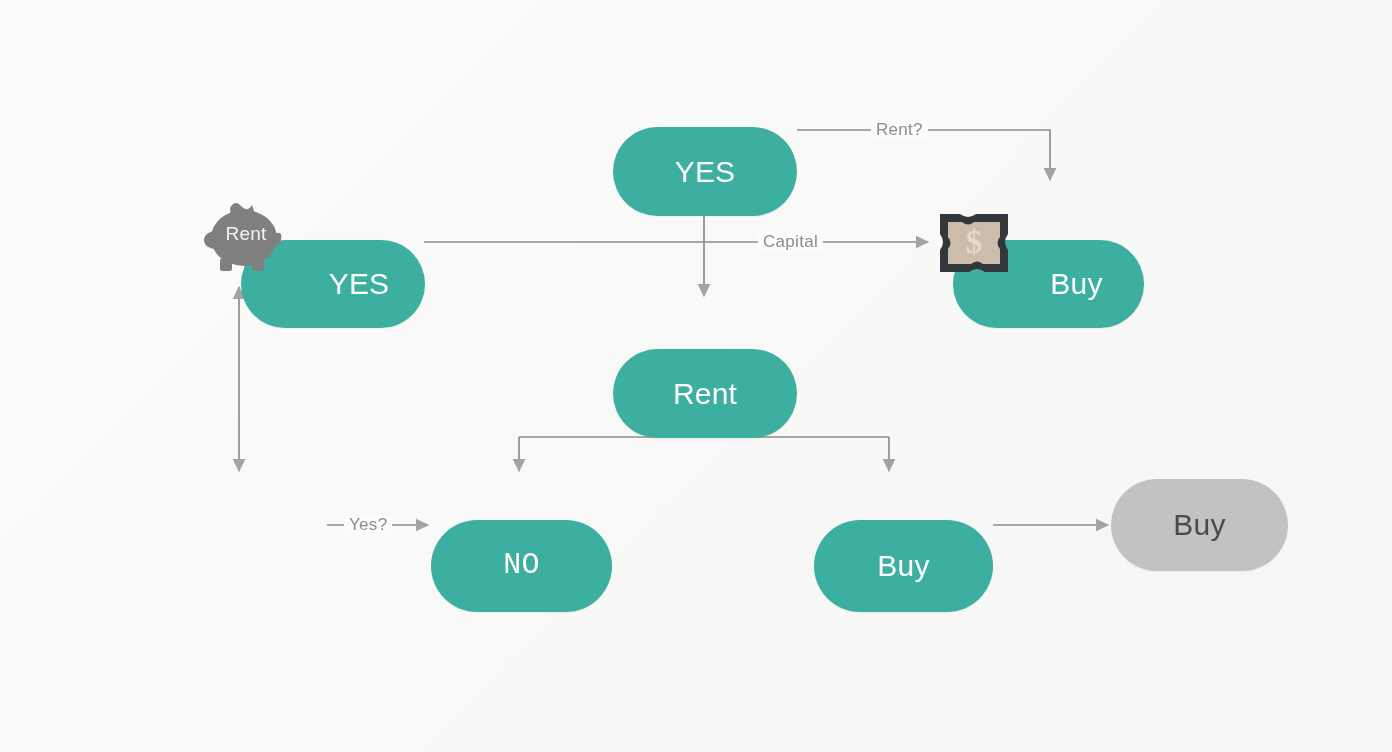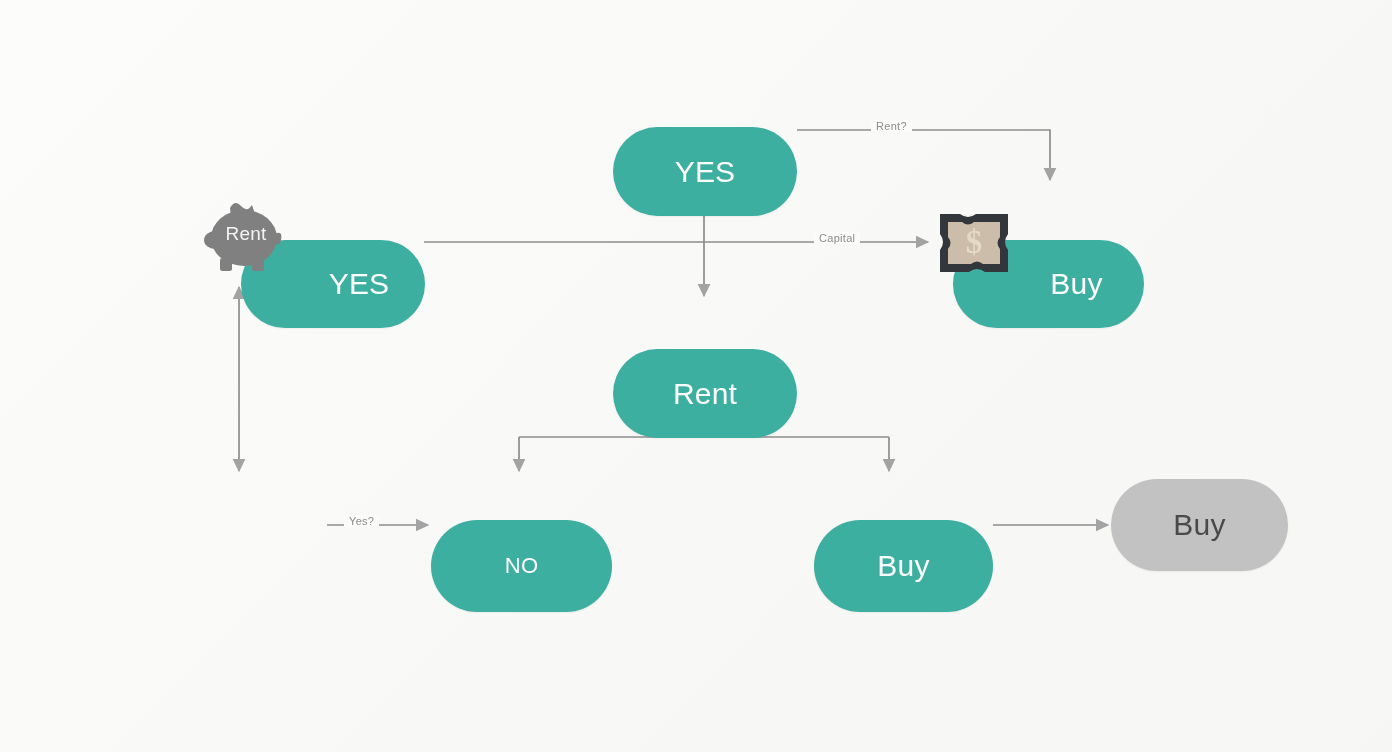--- a/index.html
+++ b/index.html
@@ -45,21 +45,21 @@
     color: #4a4a4a;
     box-shadow: 0 1px 2px rgba(0,0,0,0.05);
   }
   .node-label { display: block; }
   .node-label .ln1 { display: block; font-weight: bold; }
   .node-label .ln2 { display: block; font-weight: normal; }
 
   .edge-label {
     position: absolute;
     color: #8d8d8d;
-    font-size: 11px;
+    font-size: 17px;
     letter-spacing: 0.3px;
     background: #fbfbfa;
     padding: 0 5px;
     white-space: nowrap;
     user-select: none;
   }
 
   
   .piggy {
     position: absolute;
@@ -174,31 +174,31 @@
 
       <text x="39" y="45" text-anchor="middle" font-family="Liberation Serif, serif" font-size="33" font-weight="bold" fill="#e4dac6">$</text>
     </svg>
   </div>
 
   <div class="node teal" style="left:613px; top:308px; width:184px; height:89px; font-size:30px;">
     <span class="node-label">Rent</span>
   </div>
 
 
-  <div class="node teal" style="left:431px; top:479px; width:181px; height:92px; font-size:22px;">
+  <div class="node teal" style="left:431px; top:479px; width:181px; height:92px; font-size:30px;font-family:Liberation Mono, monospace;">
     <span class="node-label">NO</span>
   </div>
 
   <div class="node teal" style="left:814px; top:479px; width:179px; height:92px; font-size:30px;">
     <span class="node-label">Buy</span>
   </div>
 
   <div class="node gray" style="left:1111px; top:479px; width:177px; height:92px; font-size:30px;">
     <span class="node-label">Buy</span>
   </div>
 
   <div class="edge-label" style="left:871px; top:120px;">Rent?</div>
 
-  <div class="edge-label" style="left:814px; top:232px;">Capital</div>
+  <div class="edge-label" style="left:758px; top:232px;">Capital</div>
 
   <div class="edge-label" style="left:344px; top:515px;">Yes?</div>
 
 </div>
 
 </body></html>

